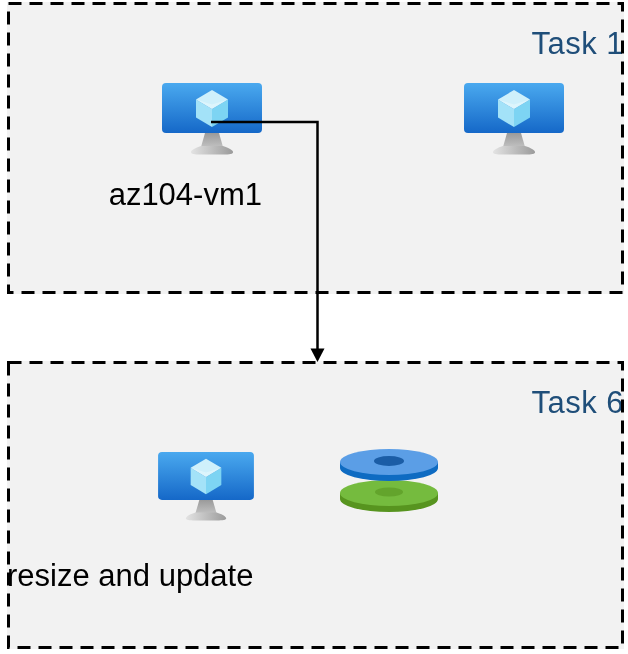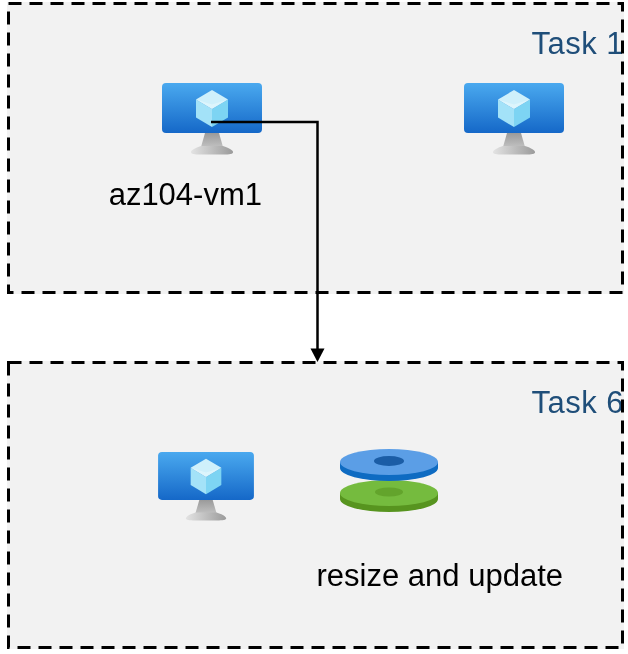--- a/index.html
+++ b/index.html
@@ -26,21 +26,21 @@
     margin-top:21px;font-size:31px;line-height:37px;color:#000000;
     text-align:center;white-space:nowrap;
   }
   .overlay{
     position:absolute;left:0;top:0;width:628px;height:654px;
     pointer-events:none;z-index:5;
   }
   #task2-vm-icon{position:absolute;left:151px;top:91px;}
   #disks-icon{position:absolute;left:331px;top:87px;}
   .caption{
-    position:absolute;left:0;top:196px;width:556px;text-align:right;
+    position:absolute;left:0;top:196px;width:556px;text-align:left;
     font-size:31px;line-height:38px;color:#000000;white-space:nowrap;
   }
 </style>
 </head>
 <body>
 
 <svg width="0" height="0" style="position:absolute">
   <defs>
     <linearGradient id="screenGrad" x1="0" y1="0" x2="0" y2="1">
       <stop offset="0" stop-color="#4aa9ef"></stop>

